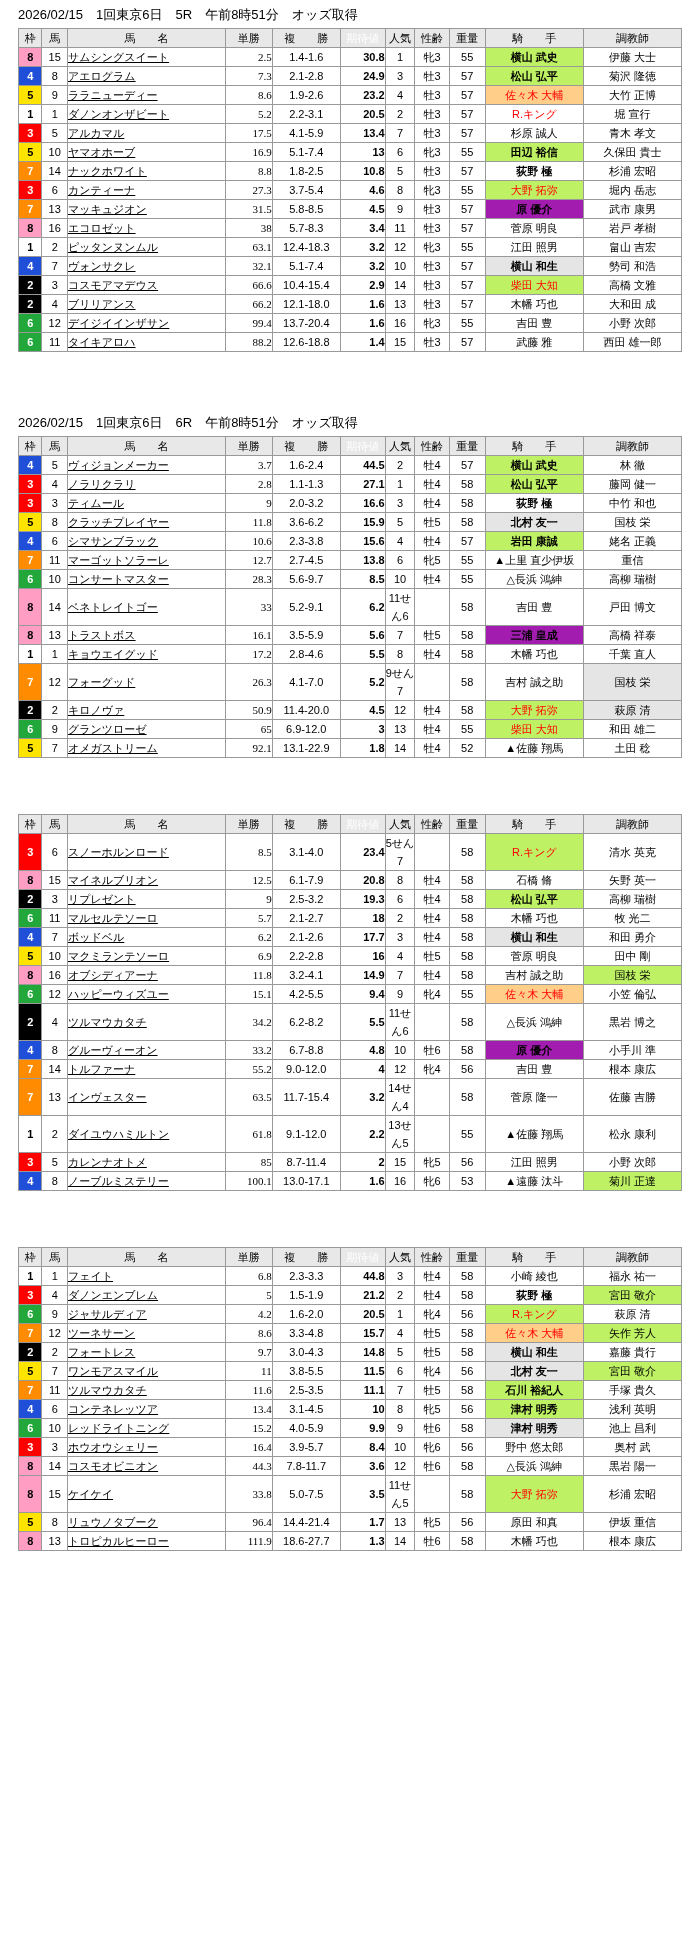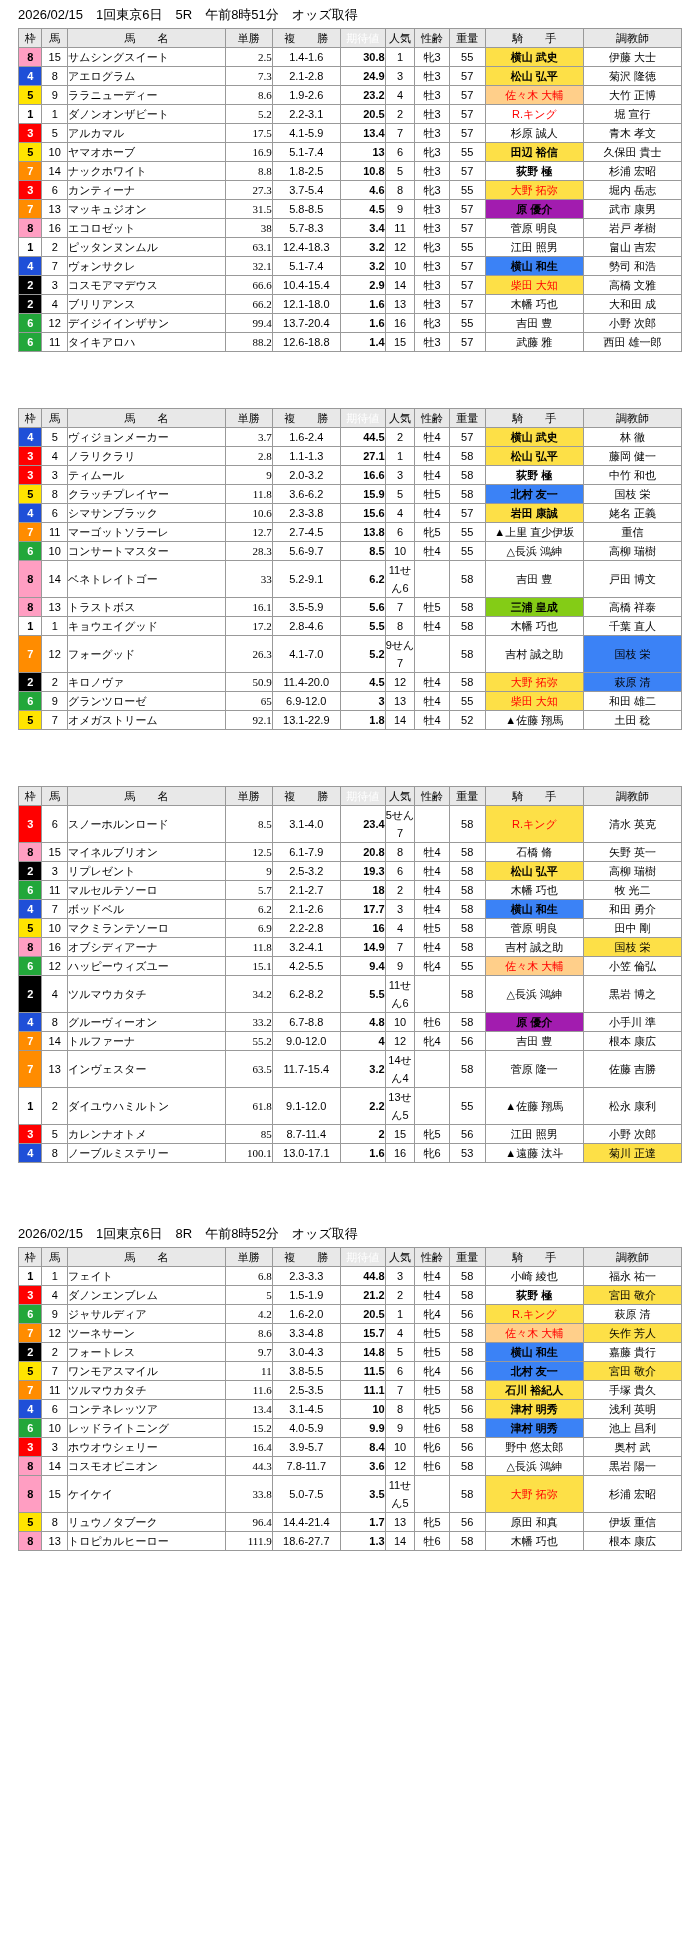--- a/index.html
+++ b/index.html
@@ -8,38 +8,38 @@
   .race-title{font-size:13px;padding:6px 0 4px 18px;letter-spacing:0px;white-space:nowrap;}
   table.odds{border-collapse:collapse;margin-left:18px;width:664px;table-layout:fixed;}
   table.odds th,table.odds td{border:1px solid #999;font-size:11px;padding:0;height:18px;line-height:18px;}
   table.odds th{background:#e8e8e8;font-weight:normal;text-align:center;font-size:11px;}
   th.c-exp{background:#ff0000;color:#ffffff;font-weight:bold;}
   col.c0{width:22px}col.c1{width:24px}col.c2{width:148px}col.c3{width:44px}
   col.c4{width:64px}col.c5{width:42px}col.c6{width:28px}col.c7{width:32px}
   col.c8{width:34px}col.c9{width:92px}col.c10{width:92px}
   td.num{text-align:right;padding-right:4px;font-family:Liberation Serif, serif;}
   td.ctr{text-align:center;}
-  td.nm{text-align:left;padding-left:4px;white-space:nowrap;overflow:hidden;}
+  td.nm{text-align:left;padding-left:4px;white-space:nowrap;overflow:hidden;text-decoration:underline;}
   td.waku{text-align:center;font-weight:bold;}
   td.uma{text-align:center;}
   td.exp{text-align:right;padding-right:4px;font-weight:bold;}
   td.jk,td.tr{text-align:center;white-space:nowrap;overflow:hidden;}
   .w1{background:#ffffff;color:#000}
   .w2{background:#000000;color:#ffffff}
   .w3{background:#ff0000;color:#ffffff}
   .w4{background:#1f4fd8;color:#ffffff}
   .w5{background:#ffe400;color:#000000}
   .w6{background:#22a73a;color:#ffffff}
   .w7{background:#ff8c00;color:#ffffff}
   .w8{background:#ff9ec2;color:#000000}
-  .hl-yellow{background:#fde047}
+  .hl-yellow{background:#bef264}
   .hl-pink{background:#a21caf}
-  .hl-cyan{background:#3b82f6}
+  .hl-cyan{background:#e5e5e5}
   .hl-orange{background:#ffcf8a}
-  .hl-lgreen{background:#84cc16}
+  .hl-lgreen{background:#a21caf}
   .red{color:#ff0000;font-weight:normal}
   .bold{font-weight:bold}
   .spacer{height:56px}
 </style>
 </head>
 <body>
 
 <div id="root">
     <div class="race-block">
       <div class="race-title">2026/02/15　1回東京6日　5R　午前8時51分　オッズ取得</div>
@@ -279,20 +279,21 @@
             <td class="ctr">牡3</td>
             <td class="ctr">57</td>
             <td class="jk">武藤 雅</td>
             <td class="tr">西田 雄一郎</td>
           </tr>
         </tbody>
       </table>
     </div>
     <div class="spacer"></div>
     <div class="race-block">
+      <div class="race-title">2026/02/15　1回東京6日　6R　午前8時51分　オッズ取得</div>
       <table class="odds">
         <colgroup>
           <col class="c0">
           <col class="c1">
           <col class="c2">
           <col class="c3">
           <col class="c4">
           <col class="c5">
           <col class="c6">
           <col class="c7">
@@ -726,21 +727,20 @@
             <td class="ctr">牝6</td>
             <td class="ctr">53</td>
             <td class="jk">▲遠藤 汰斗</td>
             <td class="tr hl-yellow">菊川 正達</td>
           </tr>
         </tbody>
       </table>
     </div>
     <div class="spacer"></div>
     <div class="race-block">
-      <div class="race-title">2026/02/15　1回東京6日　8R　午前8時52分　オッズ取得</div>
       <table class="odds">
         <colgroup>
           <col class="c0">
           <col class="c1">
           <col class="c2">
           <col class="c3">
           <col class="c4">
           <col class="c5">
           <col class="c6">
           <col class="c7">

